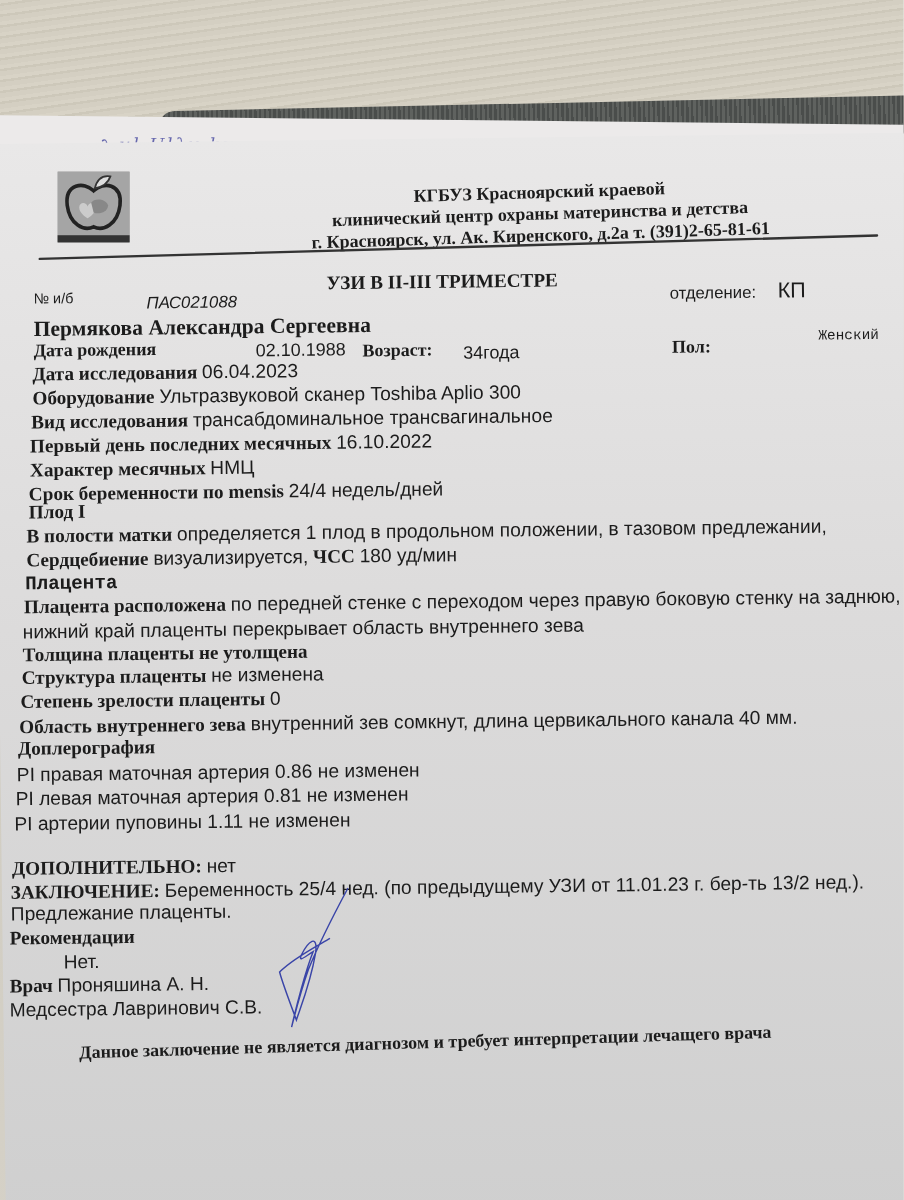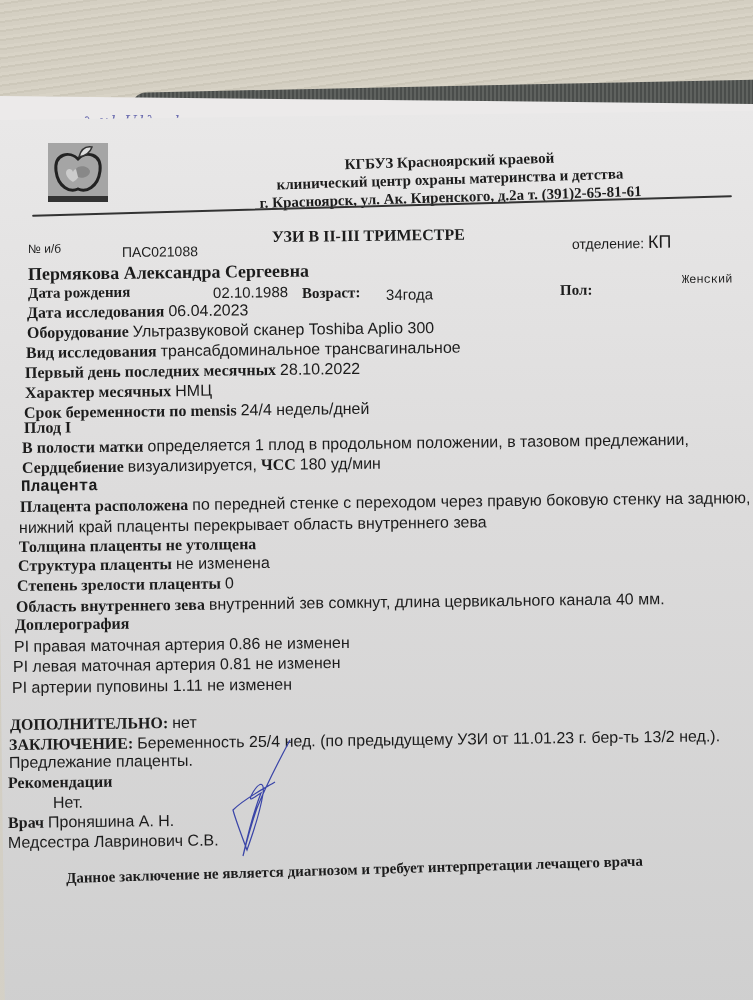--- a/index.html
+++ b/index.html
@@ -56,37 +56,37 @@
   <div class="org">
     <div>КГБУЗ Красноярский краевой</div>
     <div>клинический центр охраны материнства и детства</div>
     <div>г. Красноярск, ул. Ак. Киренского, д.2а т. (391)2-65-81-61</div>
   </div>
   <div class="hr"></div>
 
   <div class="row title" style="left:272px;top:227px;">УЗИ В II-III ТРИМЕСТРЕ</div>
 
   <div class="row narrow" style="left:28px;top:239px;font-size:12px;">№ и/б</div>
-  <div class="row narrow" style="left:122px;top:242px;font-size:14px;">ПАС021088</div>
-  <div class="row narrow" style="left:572px;top:234px;font-size:14px;">отделение:</div>
+  <div class="row narrow" style="left:122px;top:242px;font-size:14px;font-style:italic;">ПАС021088</div>
+  <div class="row narrow" style="left:558px;top:234px;font-size:14px;">отделение:</div>
   <div class="row narrow" style="left:648px;top:232px;font-size:18px;">КП</div>
 
   <div class="row b" style="left:28px;top:264px;font-size:18px;">Пермякова Александра Сергеевна</div>
 
   <div class="row b" style="left:28px;top:283px;font-size:15px;">Дата рождения</div>
   <div class="row narrow" style="left:213px;top:283px;font-size:15px;">02.10.1988</div>
   <div class="row b" style="left:302px;top:283px;font-size:15px;">Возраст:</div>
   <div class="row narrow" style="left:386px;top:285px;font-size:15px;">34года</div>
   <div class="row b" style="left:560px;top:280px;font-size:15px;">Пол:</div>
   <div class="row narrow" style="left:682px;top:270px;font-size:12px;font-family:Liberation Mono, monospace;">Женский</div>
 
   <div class="row" style="left:27px;top:303px;"><span class="b">Дата исследования</span> <span class="narrow">06.04.2023</span></div>
   <div class="row" style="left:27px;top:323px;"><span class="b">Оборудование</span> <span class="narrow">Ультразвуковой сканер Toshiba Aplio 300</span></div>
   <div class="row" style="left:26px;top:343px;"><span class="b">Вид исследования</span> <span class="narrow">трансабдоминальное трансвагинальное</span></div>
-  <div class="row" style="left:25px;top:363px;"><span class="b">Первый день последних месячных</span> <span class="narrow">28.10.2022</span></div>
+  <div class="row" style="left:25px;top:363px;"><span class="b">Первый день последних месячных</span> <span class="narrow">16.10.2022</span></div>
   <div class="row" style="left:25px;top:383px;"><span class="b">Характер месячных</span> <span class="narrow">НМЦ</span></div>
   <div class="row" style="left:24px;top:403px;"><span class="b">Срок беременности по mensis</span> <span class="narrow">24/4 недель/дней</span></div>
 
   <div class="row b" style="left:24px;top:418px;">Плод I</div>
   <div class="row" style="left:22px;top:438px;"><span class="b">В полости матки</span> <span class="narrow">определяется 1 плод в продольном положении, в тазовом предлежании,</span></div>
   <div class="row" style="left:22px;top:458px;"><span class="b">Сердцебиение</span> <span class="narrow">визуализируется,</span> <span class="b">ЧСС</span> <span class="narrow">180 уд/мин</span></div>
 
   <div class="row b" style="left:21px;top:477px;font-family:Liberation Mono, monospace;">Плацента</div>
   <div class="row" style="left:20px;top:497px;"><span class="b">Плацента расположена</span> <span class="narrow">по передней стенке с переходом через правую боковую стенку на заднюю,</span></div>
   <div class="row narrow" style="left:19px;top:518px;">нижний край плаценты перекрывает область внутреннего зева</div>

